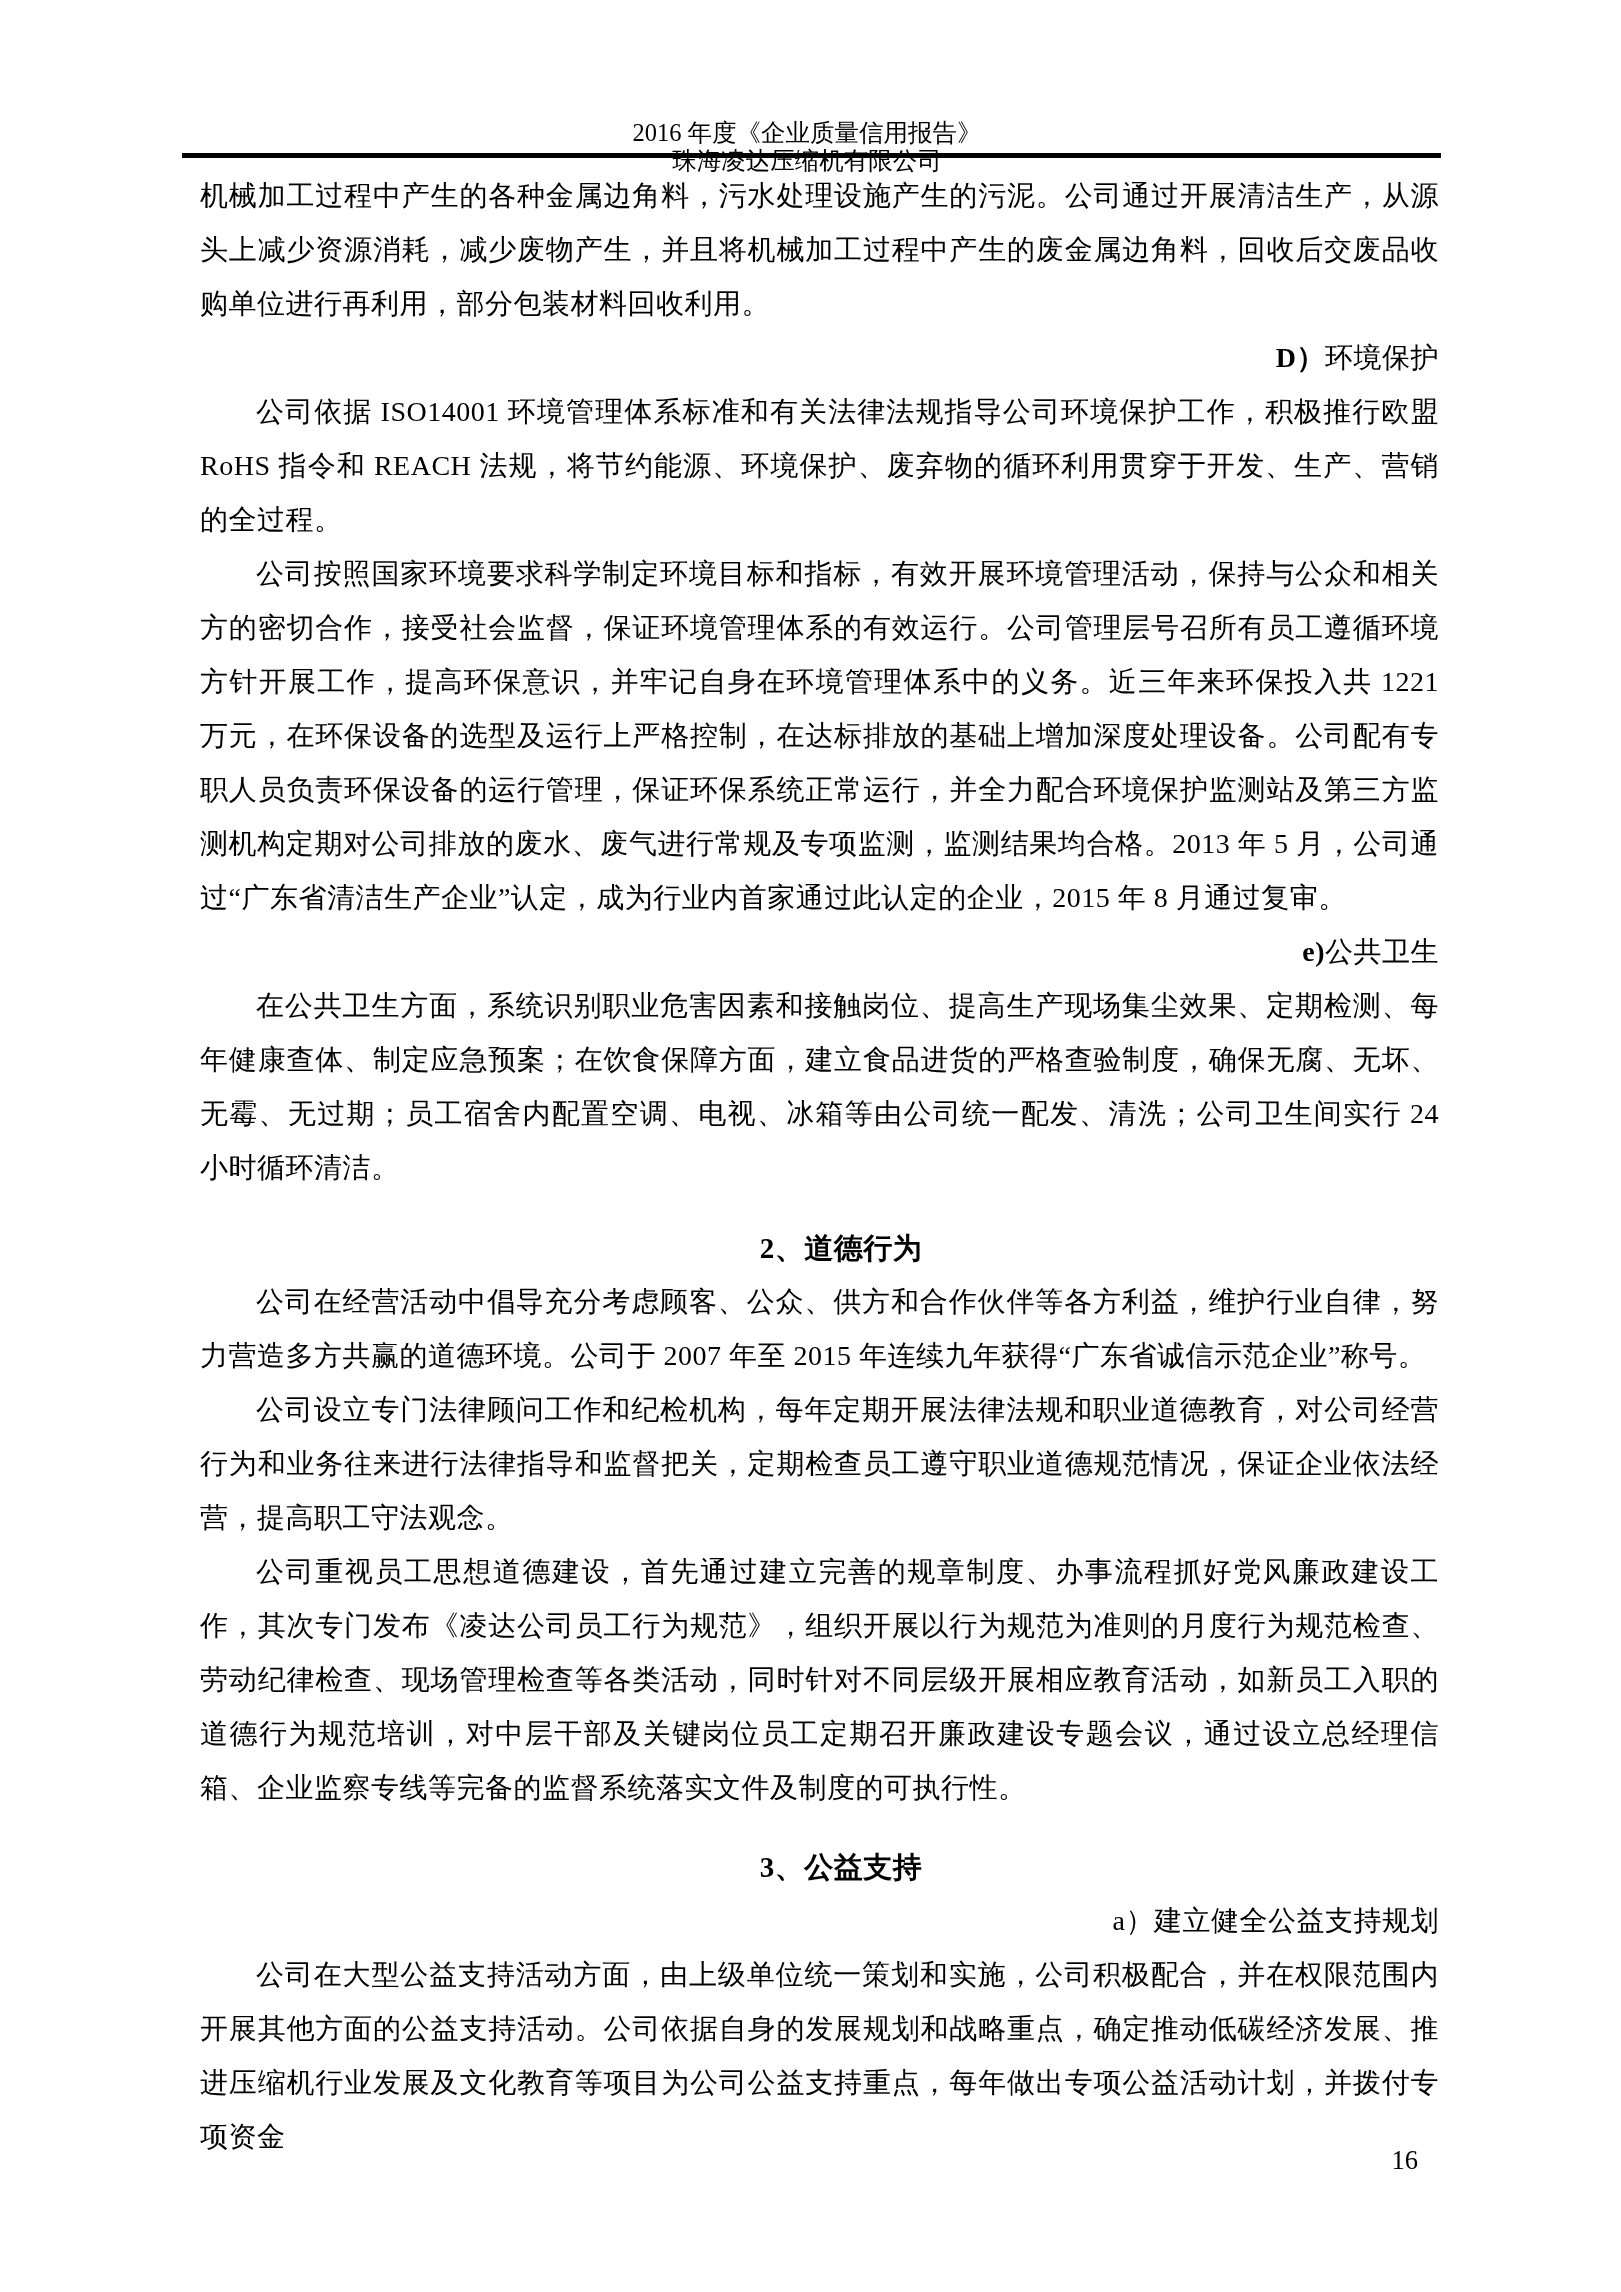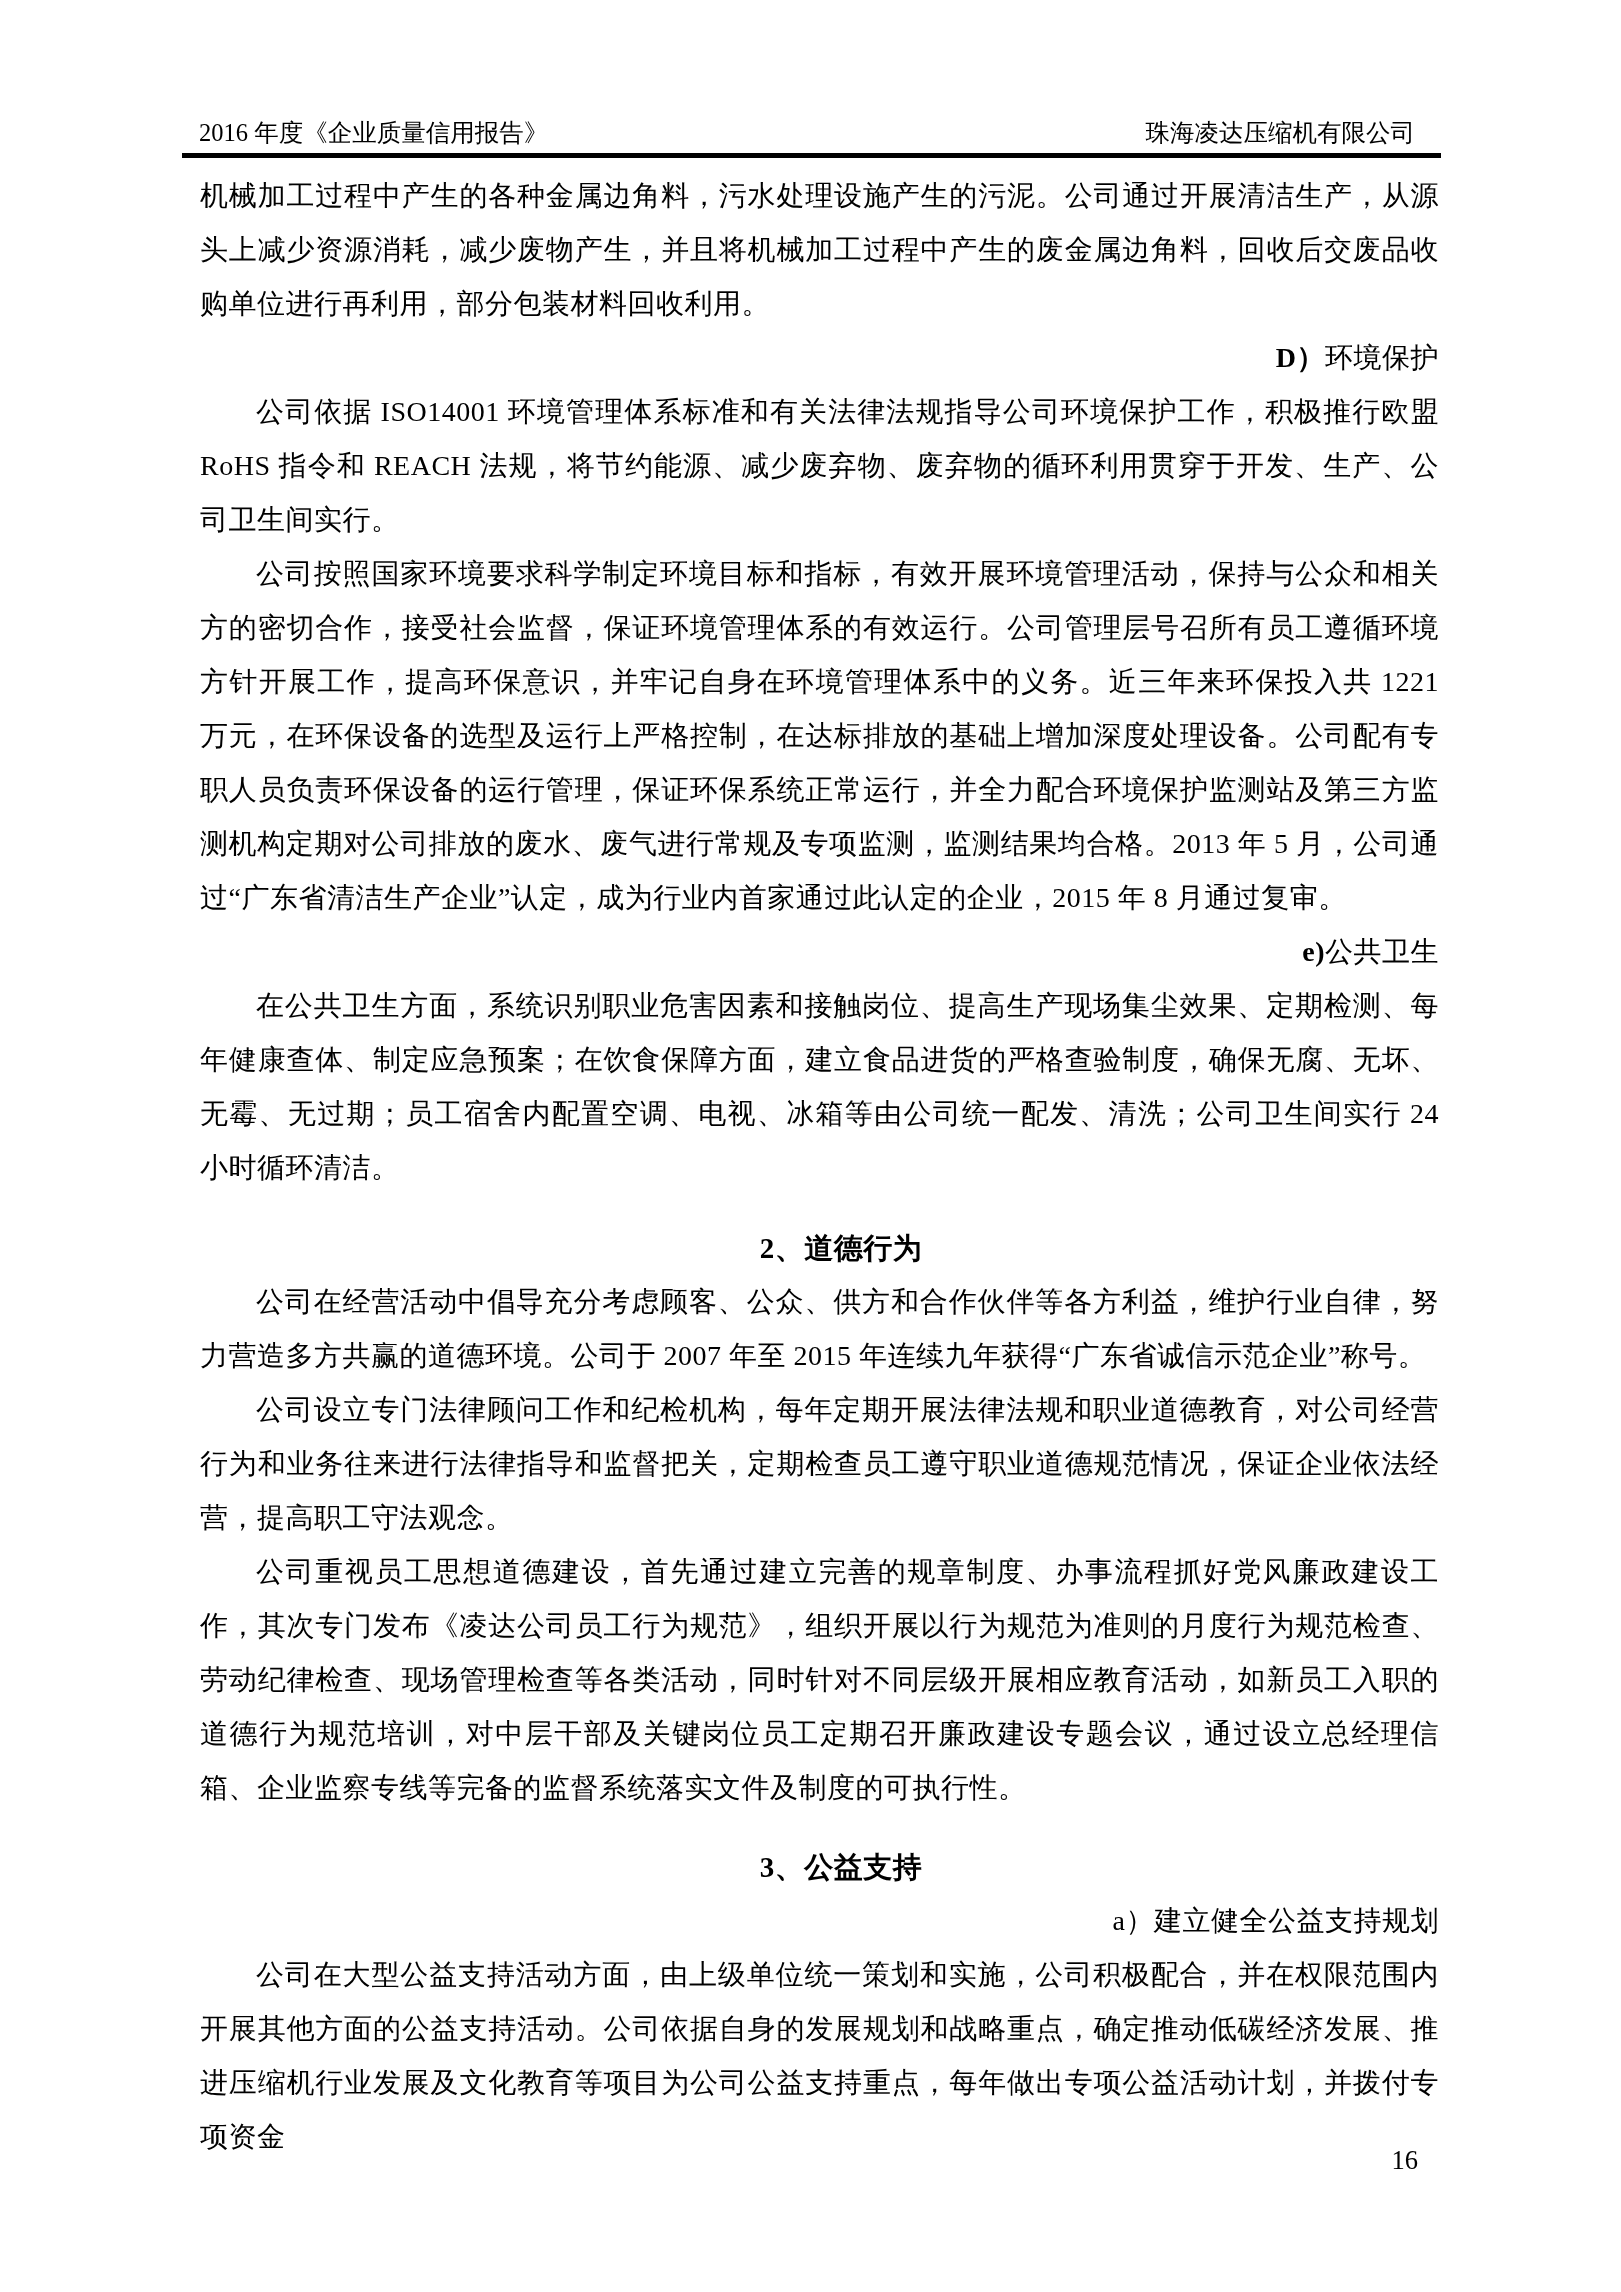--- a/index.html
+++ b/index.html
@@ -18,20 +18,21 @@
     position: absolute;
     top: 119px;
     left: 199px;
     right: 206px;
     display: flex;
     justify-content: space-between;
     align-items: center;
     font-size: 24.5px;
     line-height: 28px;
     white-space: nowrap;
+    flex-direction: column;
   }
   .header-rule {
     position: absolute;
     top: 153px;
     left: 182px;
     right: 180px;
     height: 4.9px;
     background: #000000;
   }
   .content {
@@ -76,21 +77,21 @@
   </div>
 
   <div class="header-rule"></div>
 
   <div class="content">
 
     <div class="para no-indent">机械加工过程中产生的各种金属边角料，污水处理设施产生的污泥。公司通过开展清洁生产，从源头上减少资源消耗，减少废物产生，并且将机械加工过程中产生的废金属边角料，回收后交废品收购单位进行再利用，部分包装材料回收利用。</div>
 
     <div class="sub-heading"><span class="prefix-bold">D）</span><span>环境保护</span></div>
 
-    <div class="para">公司依据 ISO14001 环境管理体系标准和有关法律法规指导公司环境保护工作，积极推行欧盟 RoHS 指令和 REACH 法规，将节约能源、减少废弃物、废弃物的循环利用贯穿于开发、生产、公司卫生间实行。</div>
+    <div class="para">公司依据 ISO14001 环境管理体系标准和有关法律法规指导公司环境保护工作，积极推行欧盟 RoHS 指令和 REACH 法规，将节约能源、环境保护、废弃物的循环利用贯穿于开发、生产、营销的全过程。</div>
 
     <div class="para">公司按照国家环境要求科学制定环境目标和指标，有效开展环境管理活动，保持与公众和相关方的密切合作，接受社会监督，保证环境管理体系的有效运行。公司管理层号召所有员工遵循环境方针开展工作，提高环保意识，并牢记自身在环境管理体系中的义务。近三年来环保投入共 1221 万元，在环保设备的选型及运行上严格控制，在达标排放的基础上增加深度处理设备。公司配有专职人员负责环保设备的运行管理，保证环保系统正常运行，并全力配合环境保护监测站及第三方监测机构定期对公司排放的废水、废气进行常规及专项监测，监测结果均合格。2013 年 5 月，公司通过“广东省清洁生产企业”认定，成为行业内首家通过此认定的企业，2015 年 8 月通过复审。</div>
 
     <div class="sub-heading"><span class="prefix-bold">e)</span><span>公共卫生</span></div>
 
     <div class="para">在公共卫生方面，系统识别职业危害因素和接触岗位、提高生产现场集尘效果、定期检测、每年健康查体、制定应急预案；在饮食保障方面，建立食品进货的严格查验制度，确保无腐、无坏、无霉、无过期；员工宿舍内配置空调、电视、冰箱等由公司统一配发、清洗；公司卫生间实行 24 小时循环清洁。</div>
 
     <div class="sec-heading">2、道德行为</div>
 
     <div class="para">公司在经营活动中倡导充分考虑顾客、公众、供方和合作伙伴等各方利益，维护行业自律，努力营造多方共赢的道德环境。公司于 2007 年至 2015 年连续九年获得“广东省诚信示范企业”称号。</div>

